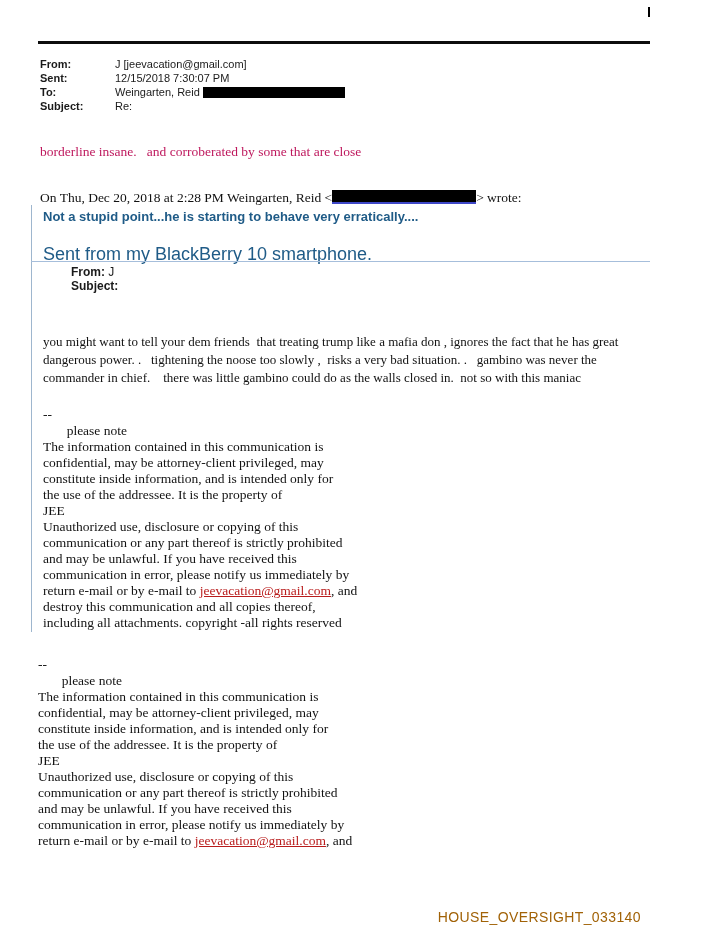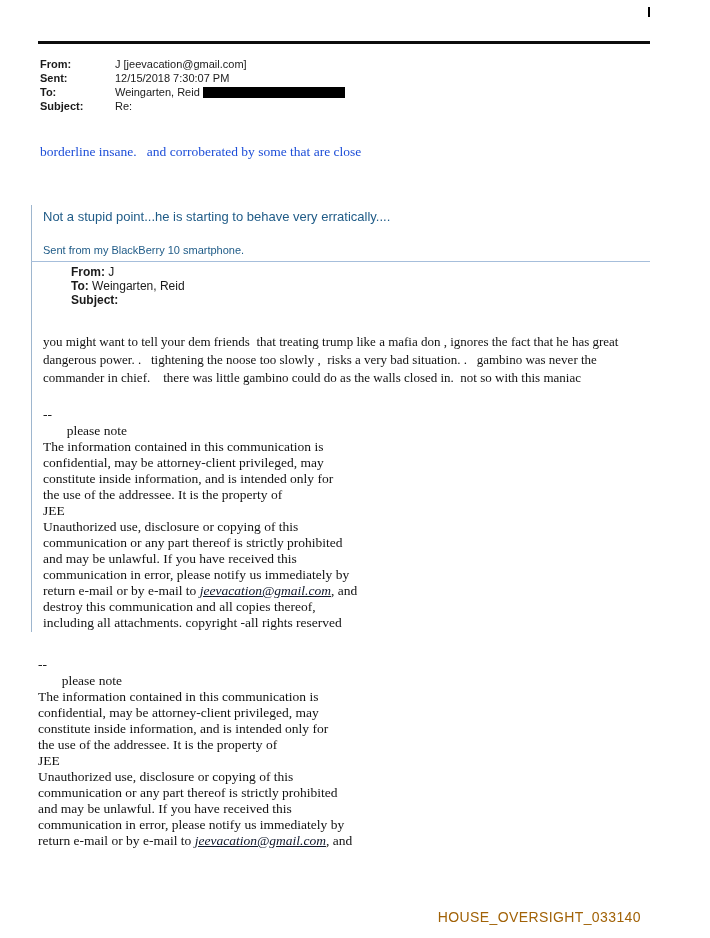--- a/index.html
+++ b/index.html
@@ -12,40 +12,40 @@
   .top-redaction { position:absolute; left:648px; top:7px; width:53px; height:10px; background:#000; }
   .rule { position:absolute; left:38px; top:41px; width:632px; height:3px; background:#0d0d0d; }
 
   
   .hdr { position:absolute; left:40px; top:57px; font-size:11px; }
   .hdr-row { display:flex; height:14px; line-height:14px; align-items:center; }
   .hdr-label { font-weight:bold; width:75px; flex:0 0 75px; }
   .hdr-value { white-space:pre; }
   .hdr-redaction { display:inline-block; width:142px; height:11px; background:#000; margin-left:3px; vertical-align:middle; }
 
-  .opening { position:absolute; left:40px; top:144px; font-size:13.5px; white-space:pre-wrap; color:#1d4ed8; }
+  .opening { position:absolute; left:40px; top:144px; font-size:13.5px; white-space:pre-wrap; color:#be185d; }
 
   .attribution { position:absolute; left:40px; top:190px; font-size:13.5px; color:#121212; white-space:pre; }
   .attr-redaction { display:inline-block; width:144px; height:12px; background:#000; vertical-align:-2px; border-bottom:2px solid #3F48C8; }
 
   
   .quote { position:absolute; left:31px; top:205px; width:643px; height:427px; border-left:1px solid #9EB6CE; }
   .quote > div { position:absolute; left:11px; right:0; }
-  .q-reply { top:4px; font-size:13px; color:#1F5B87; }
-  .q-sig   { top:39px; font-size:11px; color:#1F5B87; }
+  .q-reply { top:4px; font-size:13px; color:#1F5B87;font-weight:bold; }
+  .q-sig   { top:39px; font-size:18px; color:#1F5B87; }
   .q-div   { top:56px; left:-1px !important; right:0; height:1px; background:#A6BEDB; }
   .q-hdrs  { top:60px; font-size:12px; }
   .q-hdr-row { height:14px; line-height:14px; white-space:pre;margin-left:28px; }
   .q-hdr-row b { font-weight:bold; }
   .q-para  { top:128px; font-size:13px; line-height:18px; white-space:pre-wrap; color:#121212; width:650px; }
   .q-disc  { top:202px; font-size:13.5px; line-height:16px; white-space:pre-wrap; color:#121212; width:620px; }
 
   .disc2 { position:absolute; left:38px; top:657px; font-size:13.5px; line-height:16px; white-space:pre-wrap; color:#121212; width:620px; font-family:"Liberation Serif", serif; }
 
-  a.mail-link { color:#0f172a; text-decoration:underline; cursor:pointer;font-style:italic; }
+  a.mail-link { color:#b91c1c; text-decoration:underline; cursor:pointer; }
 
   .bates { position:absolute; right:9px; top:909px; font-size:14px; letter-spacing:0.4px; color:#a16207; }
 </style>
 </head>
 <body>
 
 <div id="page">
 
   <div class="top-redaction"></div>
   <div class="rule"></div>
@@ -65,29 +65,29 @@
       <span class="hdr-redaction"></span>
     </div>
     <div class="hdr-row">
       <span class="hdr-label">Subject:</span>
       <span class="hdr-value">Re:</span>
     </div>
   </div>
 
   <div class="opening serif">borderline insane.   and corroberated by some that are close</div>
 
+  <div class="attribution serif"><span>On Thu, Dec 20, 2018 at 2:28 PM Weingarten, Reid &lt;</span><span class="attr-redaction"></span><span>&gt; wrote:</span></div>
 
   <div class="quote">
     <div class="q-reply">Not a stupid point...he is starting to behave very erratically....</div>
     <div class="q-sig">Sent from my BlackBerry 10 smartphone.</div>
     <div class="q-div"></div>
 
     <div class="q-hdrs">
       <div class="q-hdr-row"><b>From:</b> <span>J</span></div>
-      <div class="q-hdr-row"><b>To:</b> <span>Weingarten, Reid</span></div>
       <div class="q-hdr-row"><b>Subject:</b></div>
     </div>
 
     <div class="q-para serif">you might want to tell your dem friends  that treating trump like a mafia don , ignores the fact that he has great
 dangerous power. .   tightening the noose too slowly ,  risks a very bad situation. .   gambino was never the
 commander in chief.    there was little gambino could do as the walls closed in.  not so with this maniac</div>
 
     <div class="q-disc serif"><span>--
        please note
 The information contained in this communication is

